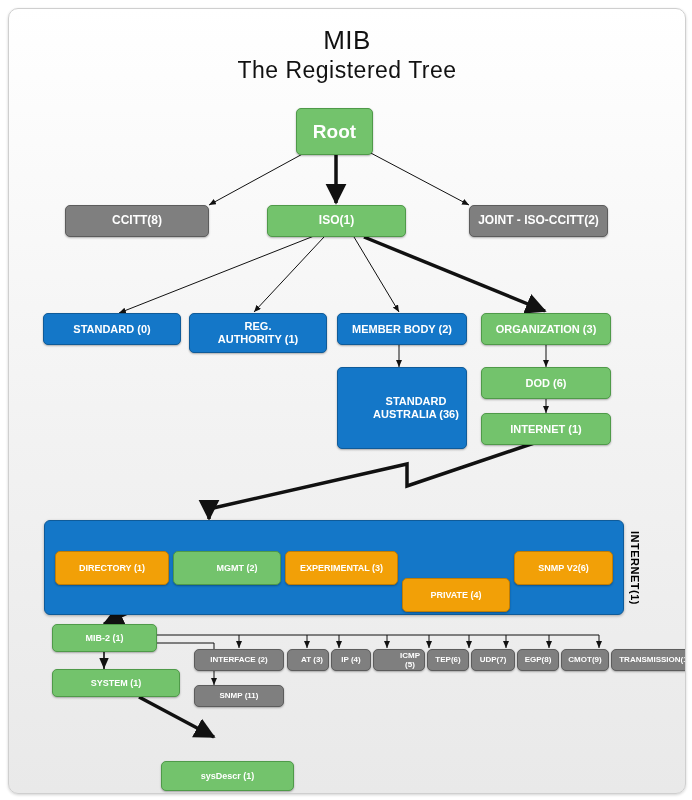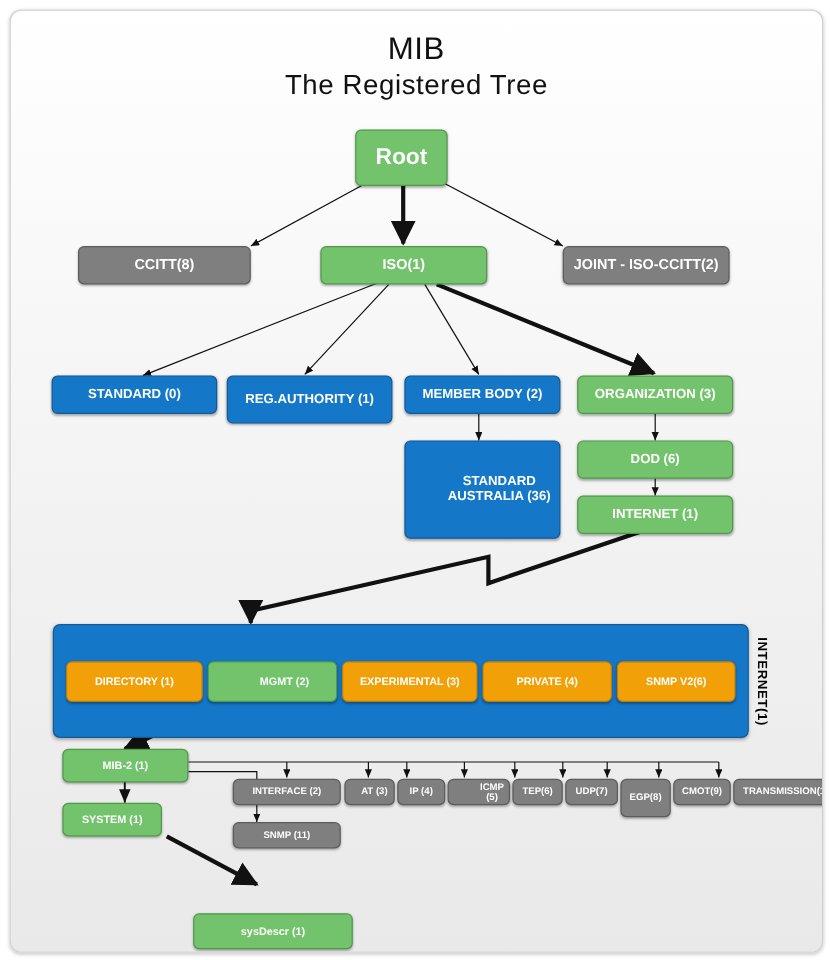--- a/index.html
+++ b/index.html
@@ -152,52 +152,52 @@
     <div class="title" id="title1">MIB</div>
     <div class="title" id="title2">The Registered Tree</div>
 
     <div class="node green root-node" style="left:287px; top:99px; width:77px; height:47px;">Root</div>
 
     <div class="node gray lvl1" style="left:56px; top:196px; width:144px; height:32px;">CCITT(8)</div>
     <div class="node green lvl1" style="left:258px; top:196px; width:139px; height:32px;">ISO(1)</div>
     <div class="node gray lvl1" style="left:460px; top:196px; width:139px; height:32px;">JOINT - ISO-CCITT(2)</div>
 
     <div class="node blue lvl2" style="left:34px; top:304px; width:138px; height:32px;">STANDARD (0)</div>
-    <div class="node blue lvl2" style="left:180px; top:304px; width:138px; height:40px; flex-direction:row;">
+    <div class="node blue lvl2" style="left:180px; top:304px; width:138px; height:40px; flex-direction:column;">
       <span>REG.</span>
       <span>AUTHORITY (1)</span>
     </div>
     <div class="node blue lvl2" style="left:328px; top:304px; width:130px; height:32px;">MEMBER BODY (2)</div>
     <div class="node green lvl2" style="left:472px; top:304px; width:130px; height:32px;">ORGANIZATION (3)</div>
 
     <div class="node blue lvl3" style="left:328px; top:358px; width:130px; height:82px; flex-direction:column;padding-left:32px;">
       <span>STANDARD</span>
       <span>AUSTRALIA (36)</span>
     </div>
     <div class="node green lvl3" style="left:472px; top:358px; width:130px; height:32px;">DOD (6)</div>
     <div class="node green lvl3" style="left:472px; top:404px; width:130px; height:32px;">INTERNET (1)</div>
 
     <div id="internet-band" style="left:35px; top:511px; width:580px; height:95px;"></div>
     <div id="internet-label" style="left:620px; top:511px; height:95px;">INTERNET(1)</div>
 
     <div class="node orange small" style="left:46px; top:542px; width:114px; height:34px;">DIRECTORY (1)</div>
     <div class="node green small" style="left:164px; top:542px; width:108px; height:34px;padding-left:24px;">MGMT (2)</div>
     <div class="node orange small" style="left:276px; top:542px; width:113px; height:34px;">EXPERIMENTAL (3)</div>
-    <div class="node orange small" style="left:393px; top:542px; width:108px; height:34px;">PRIVATE (4)</div>
+    <div class="node orange small" style="left:393px; top:569px; width:108px; height:34px;">PRIVATE (4)</div>
     <div class="node orange small" style="left:505px; top:542px; width:99px; height:34px;">SNMP V2(6)</div>
 
     <div class="node green small" style="left:43px; top:615px; width:105px; height:28px;">MIB-2 (1)</div>
-    <div class="node green small" style="left:43px; top:660px; width:83px; height:28px;">SYSTEM (1)</div>
+    <div class="node green small" style="left:43px; top:660px; width:128px; height:28px;">SYSTEM (1)</div>
     <div class="node green small" style="left:152px; top:752px; width:133px; height:30px;">sysDescr (1)</div>
 
     <div class="node gray tiny" style="left:185px; top:640px; width:90px; height:22px;">INTERFACE (2)</div>
     <div class="node gray tiny" style="left:278px; top:640px; width:42px; height:22px;padding-left:12px;">AT (3)</div>
     <div class="node gray tiny" style="left:322px; top:640px; width:40px; height:22px;">IP (4)</div>
     <div class="node gray tiny" style="left:364px; top:640px; width:52px; height:22px;padding-left:26px;">ICMP (5)</div>
     <div class="node gray tiny" style="left:418px; top:640px; width:42px; height:22px;">TEP(6)</div>
     <div class="node gray tiny" style="left:462px; top:640px; width:44px; height:22px;">UDP(7)</div>
-    <div class="node gray tiny" style="left:508px; top:640px; width:42px; height:32px;">EGP(8)</div>
+    <div class="node gray tiny" style="left:508px; top:640px; width:42px; height:22px;">EGP(8)</div>
     <div class="node gray tiny" style="left:552px; top:640px; width:48px; height:22px;">CMOT(9)</div>
     <div class="node gray tiny" style="left:602px; top:640px; width:92px; height:22px;">TRANSMISSION(10)</div>
     <div class="node gray tiny" style="left:185px; top:676px; width:90px; height:22px;">SNMP (11)</div>
 
   </div>
 </div>
 
 </body></html>

